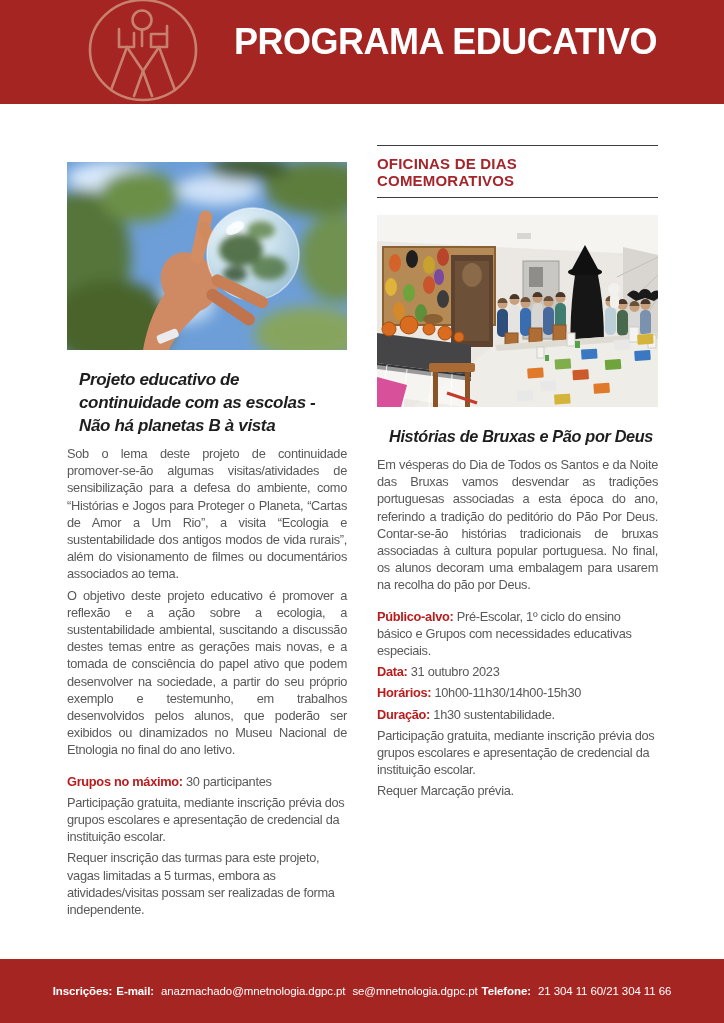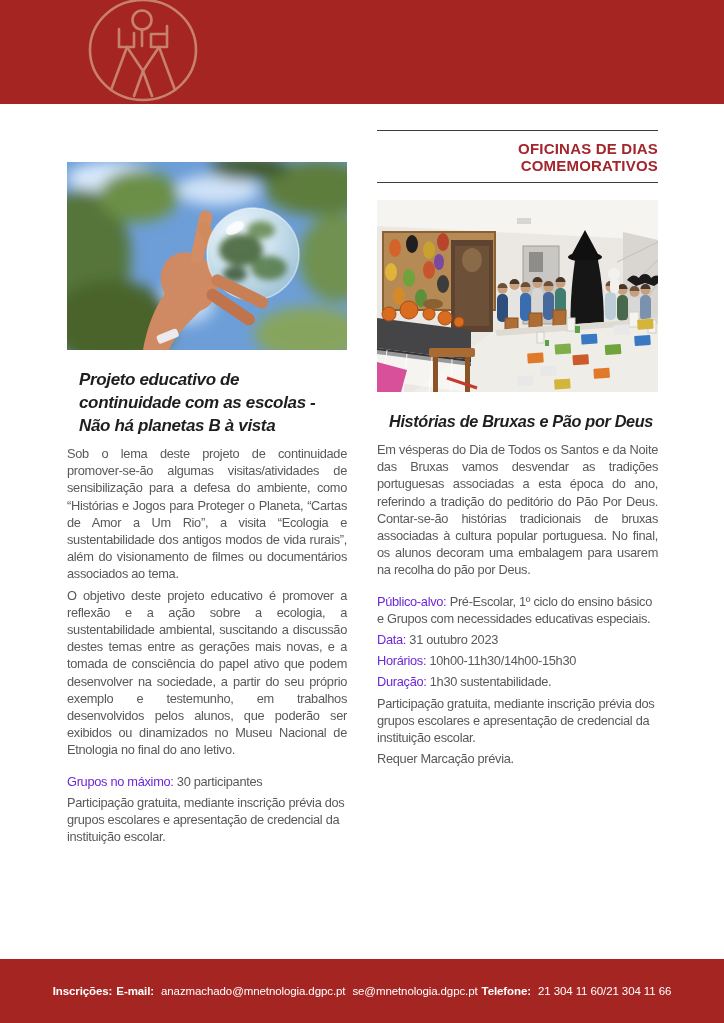--- a/index.html
+++ b/index.html
@@ -25,24 +25,24 @@
 
   h2.item-title { font-style:italic; font-weight:700; color:#1e1e1e;
     font-size:17px; line-height:23px; letter-spacing:-0.35px; margin:18px 12px 8px; }
   .col-right h2.item-title { font-size:16.3px; white-space:nowrap; }
 
   p.body-par { font-size:12.8px; line-height:17.2px; color:#595959;
     text-align:justify; letter-spacing:-0.3px; margin:0 0 4px; }
 
   .details { margin-top:14px; }
   .detail { font-size:12.8px; line-height:17.2px; color:#595959; letter-spacing:-0.3px; margin:0 0 4px; }
-  .detail strong { color:#6d28d9; font-weight:400;text-align:center; }
-
-  .section-head { margin-top:26px; border-top:1.5px solid #3d3d3d; border-bottom:1.5px solid #3d3d3d;
-    padding:9px 0 8px; text-align:right; }
+  .detail strong { color:#b91c1c; font-weight:700;text-align:center; }
+
+  .section-head { margin-top:41px; border-top:1.5px solid #3d3d3d; border-bottom:1.5px solid #3d3d3d;
+    padding:9px 0 8px; text-align:left; }
   .section-head h3 { color:#A4262C; font-size:15px; font-weight:700; letter-spacing:0.2px; }
 
   
   .footer { position:absolute; left:0; right:0; bottom:0; height:64px; background:#A52522; color:#fff;
     display:flex; align-items:center; justify-content:center; gap:4px; font-size:11.5px; letter-spacing:-0.1px; }
   .f-bold { font-weight:700; }
   .f-group { display:inline-flex; gap:7px; }
 </style>
 </head>
 <body>
@@ -60,20 +60,21 @@
           <path d="M84,26 L84,47 L68,47 L68,34 L84,34"></path>
           <path d="M44,47 L28,90"></path>
           <path d="M76,47 L92,90"></path>
           <path d="M44,47 L60,71 L76,47"></path>
           <path d="M60,71 L51,96"></path>
           <path d="M60,71 L69,96"></path>
         </g>
       </svg>
     </div>
     <div class="header-text">
+      <h1 class="header-title">PROGRAMA EDUCATIVO</h1>
     </div>
   </header>
 
   <main class="content">
 
     <section class="col-left">
       <figure class="photo">
         <svg width="280" height="188" viewBox="0 0 280 188" preserveAspectRatio="none">
           <defs>
             <filter id="b6" x="-40%" y="-40%" width="180%" height="180%">
@@ -125,20 +126,21 @@
         </svg>
       </figure>
 
       <h2 class="item-title">Projeto educativo de continuidade com as escolas - Não há planetas B à vista</h2>
       <p class="body-par">Sob o lema deste projeto de continuidade promover­-se-ão algumas visitas/atividades de sensibilização para a defesa do ambiente, como “Histórias e Jogos para Proteger o Planeta, “Cartas de Amor a Um Rio”, a visita “Ecologia e sustentabilidade dos antigos modos de vida rurais”, além do visionamento de filmes ou documentários associados ao tema.</p>
       <p class="body-par">O objetivo deste projeto educativo é promover a reflexão e a ação sobre a ecologia, a sustentabilidade ambiental, suscitando a discussão destes temas entre as gerações mais novas, e a tomada de consciência do papel ativo que podem desenvolver na sociedade, a partir do seu próprio exemplo e testemunho, em trabalhos desenvolvidos pelos alunos, que poderão ser exibidos ou dinamizados no Museu Nacional de Etnologia no final do ano letivo.</p>
 
       <div class="details">
         <p class="detail"><strong>Grupos no máximo:</strong> <span>30 participantes</span></p>
         <p class="detail">Participação gratuita, mediante inscrição prévia dos grupos escolares e apresentação de credencial da instituição escolar.</p>
+        <p class="detail">Requer inscrição das turmas para este projeto, vagas limitadas a 5 turmas, embora as atividades/visitas possam ser realizadas de forma independente.</p>
       </div>
     </section>
 
     <section class="col-right">
       <div class="section-head">
         <h3>OFICINAS DE DIAS COMEMORATIVOS</h3>
       </div>
 
       <figure class="photo">
         <svg width="281" height="192" viewBox="0 0 281 192" preserveAspectRatio="none">

